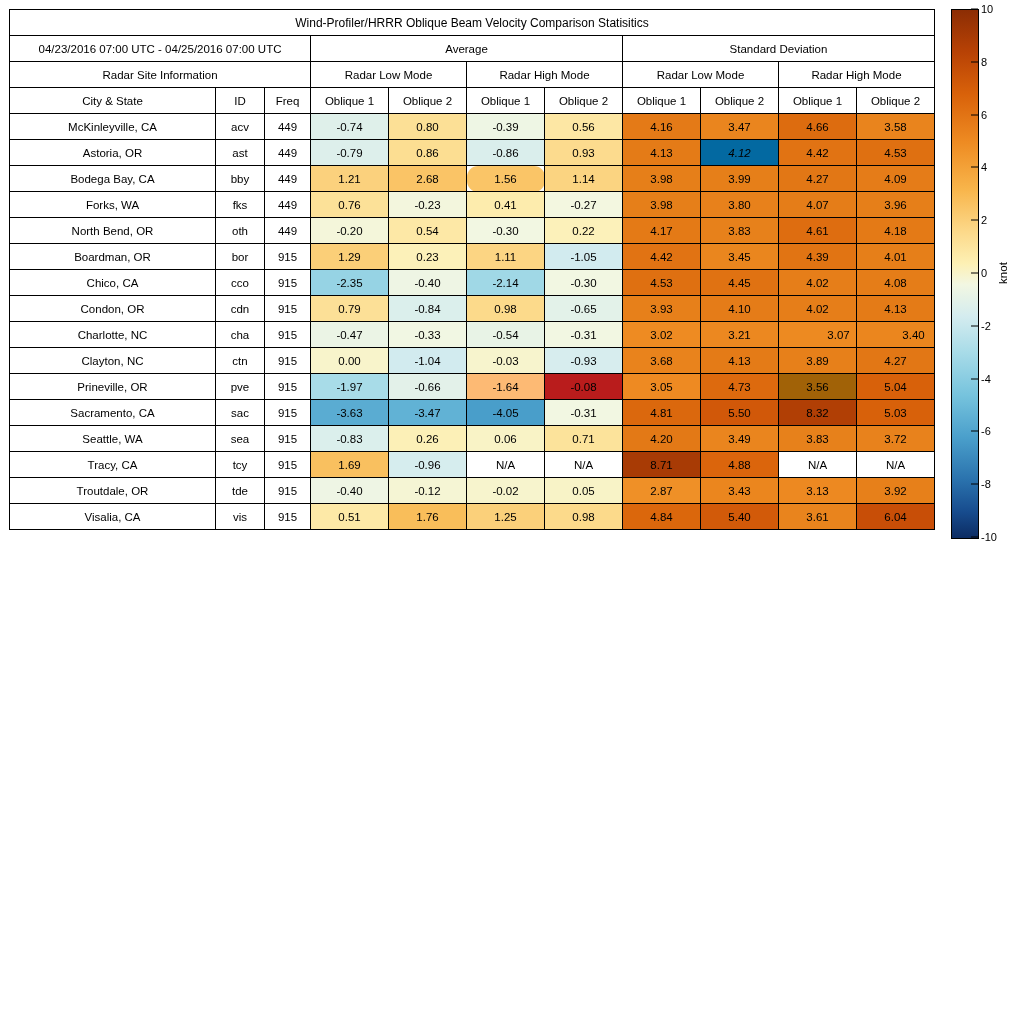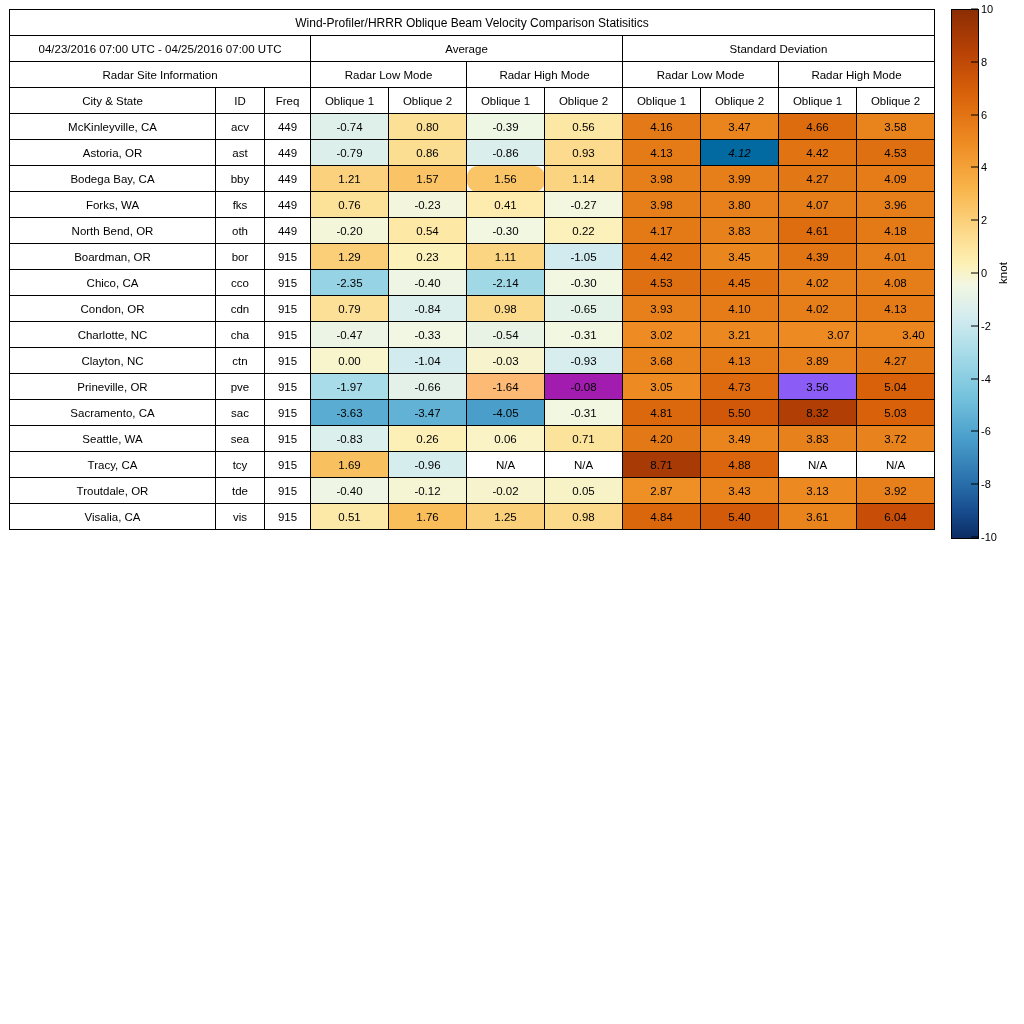--- a/index.html
+++ b/index.html
@@ -183,21 +183,21 @@
           <td class="num" style="background: rgb(228, 123, 23);">4.13</td>
           <td class="num" style="background: #0369a1; font-style: italic;">4.12</td>
           <td class="num" style="background: rgb(225, 115, 19);">4.42</td>
           <td class="num" style="background: rgb(223, 112, 17);">4.53</td>
         </tr>
         <tr>
           <td class="city">Bodega Bay, CA</td>
           <td>bby</td>
           <td>449</td>
           <td class="num" style="background: rgb(251, 209, 125);">1.21</td>
-          <td class="num" style="background: rgb(250, 196, 102);">1.57</td>
+          <td class="num" style="background: rgb(250, 196, 102);">2.68</td>
           <td class="num" style="background: rgb(250, 197, 103); border-radius: 11px;">1.56</td>
           <td class="num" style="background: rgb(251, 212, 129);">1.14</td>
           <td class="num" style="background: rgb(230, 127, 25);">3.98</td>
           <td class="num" style="background: rgb(230, 127, 25);">3.99</td>
           <td class="num" style="background: rgb(226, 119, 21);">4.27</td>
           <td class="num" style="background: rgb(229, 124, 24);">4.09</td>
         </tr>
         <tr>
           <td class="city">Forks, WA</td>
           <td>fks</td>
@@ -289,24 +289,24 @@
           <td class="num" style="background: rgb(231, 128, 26);">3.89</td>
           <td class="num" style="background: rgb(226, 119, 21);">4.27</td>
         </tr>
         <tr>
           <td class="city">Prineville, OR</td>
           <td>pve</td>
           <td>915</td>
           <td class="num" style="background: rgb(168, 220, 232);">-1.97</td>
           <td class="num" style="background: rgb(227, 241, 233);">-0.66</td>
           <td class="num" style="background: #fdba74;">-1.64</td>
-          <td class="num" style="background: #a21caf; margin-left: 24px;">-0.08</td>
+          <td class="num" style="background: #b91c1c; margin-left: 24px;">-0.08</td>
           <td class="num" style="background: rgb(238, 138, 34);">3.05</td>
           <td class="num" style="background: rgb(221, 106, 14);">4.73</td>
-          <td class="num" style="background: #8b5cf6;">3.56</td>
+          <td class="num" style="background: #a16207;">3.56</td>
           <td class="num" style="background: rgb(216, 97, 10);">5.04</td>
         </tr>
         <tr>
           <td class="city">Sacramento, CA</td>
           <td>sac</td>
           <td>915</td>
           <td class="num" style="background: rgb(90, 172, 210);">-3.63</td>
           <td class="num" style="background: rgb(97, 178, 213);">-3.47</td>
           <td class="num" style="background: rgb(73, 158, 202);">-4.05</td>
           <td class="num" style="background: rgb(242, 247, 226);">-0.31</td>

